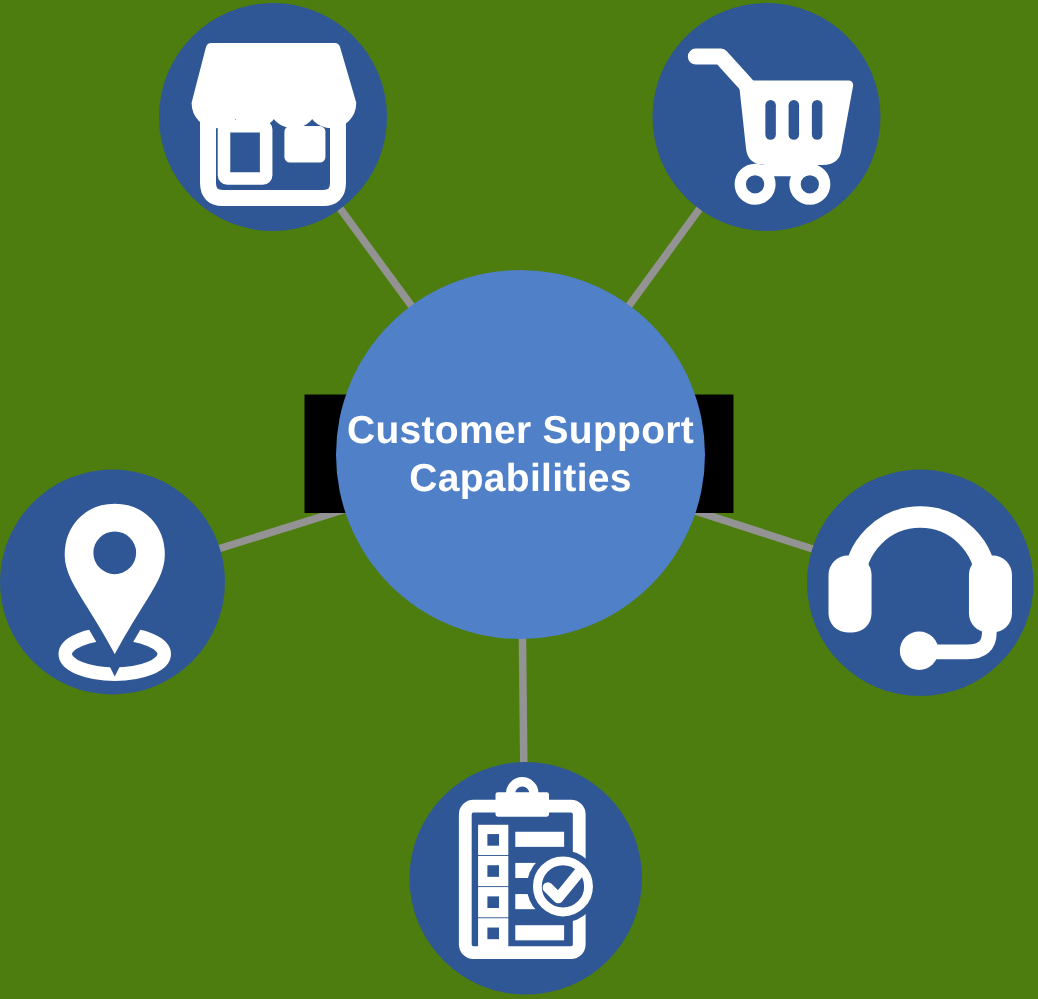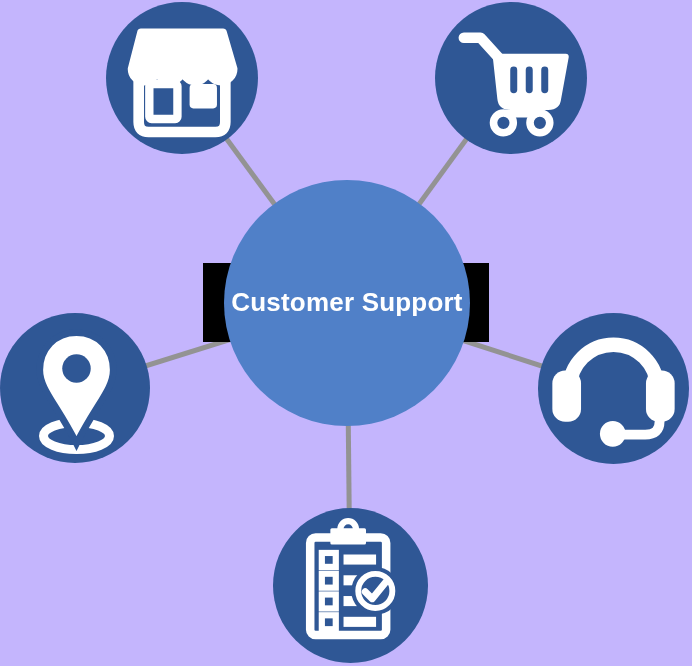--- a/index.html
+++ b/index.html
@@ -1,20 +1,20 @@
 <!DOCTYPE html>
 <html><head>
 <meta charset="utf-8">
 <style>
   html, body { margin: 0; padding: 0; background: #ffffff; }
   .canvas {
     position: relative;
     width: 692px;
     height: 666px;
-    background: #c4b5fd;
+    background: #4d7c0f;
     overflow: hidden;
     font-family: "Liberation Sans", sans-serif;
   }
   .connectors {
     position: absolute;
     left: 0; top: 0;
     z-index: 1;
   }
   .banner {
     position: absolute;
@@ -66,20 +66,21 @@
     <line x1="347" y1="303" x2="75" y2="388" stroke="#939393" stroke-width="5"></line>
     <line x1="347" y1="303" x2="613" y2="389" stroke="#939393" stroke-width="5"></line>
     <line x1="347" y1="303" x2="350" y2="585" stroke="#939393" stroke-width="5"></line>
   </svg>
 
   <div class="banner"></div>
 
   <div class="center-node">
     <div class="center-label">
       <div>Customer Support</div>
+      <div>Capabilities</div>
     </div>
   </div>
 
   <div class="node node-storefront">
     <svg viewBox="0 0 100 100">
       <path d="M23 20 L77 20 L84 44
                A8.4 8.4 0 0 1 67.2 44
                A8.4 8.4 0 0 1 50.4 44
                A8.4 8.4 0 0 1 33.6 44
                A8.4 8.4 0 0 1 16.8 44 Z" fill="#ffffff" stroke="#ffffff" stroke-width="5" stroke-linejoin="round"></path>

